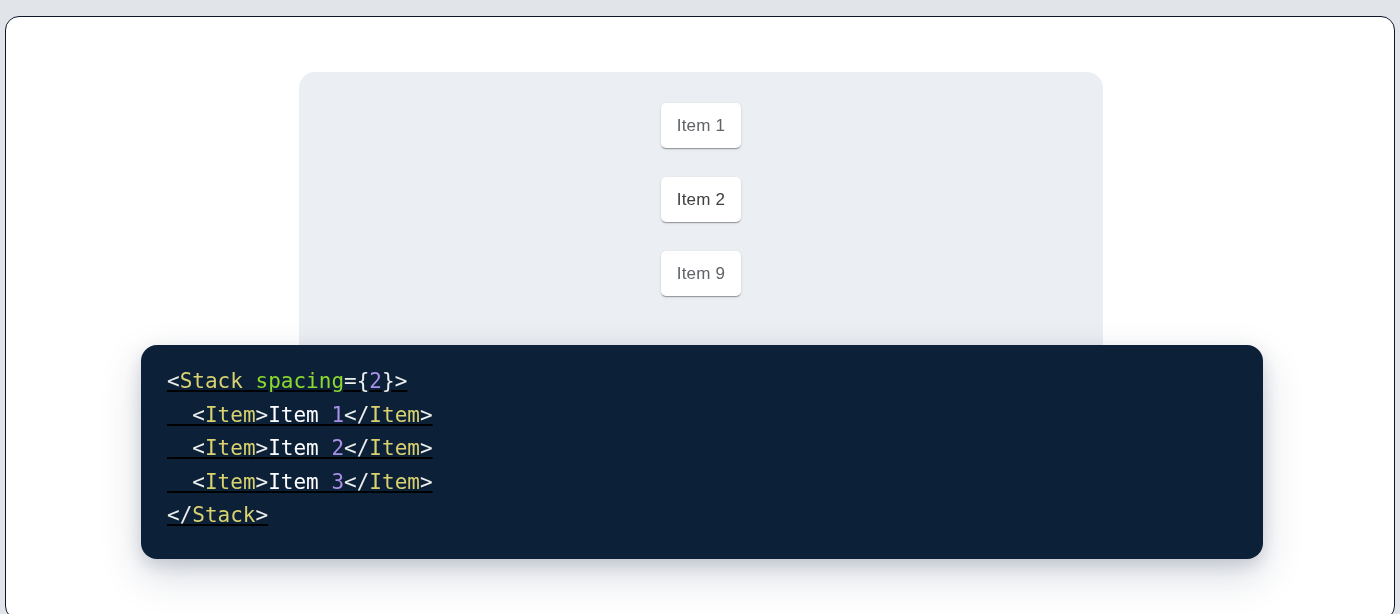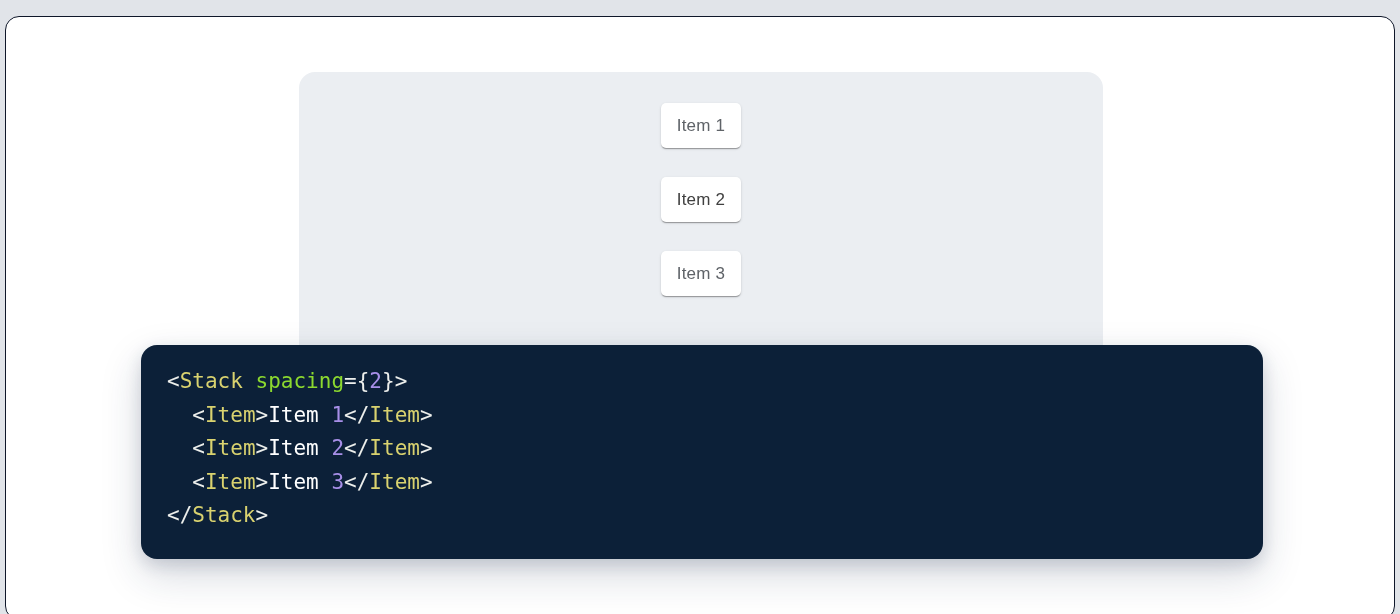--- a/index.html
+++ b/index.html
@@ -65,21 +65,21 @@
 </style>
 </head>
 <body style="background: rgb(225, 228, 233);">
 
 <div class="page-card" style="background: rgb(255, 255, 255);">
 
   <div class="demo-panel" style="background: rgb(235, 238, 242);">
     <div class="stack">
         <div class="stack-item" style="color: rgb(95, 99, 104);">Item 1</div>
         <div class="stack-item" style="color: #404040;">Item 2</div>
-        <div class="stack-item" style="color: rgb(95, 99, 104);">Item 3</div>
+        <div class="stack-item" style="color: rgb(95, 99, 104);">Item 9</div>
       </div>
   </div>
 
-  <div class="code-block" style="background: rgb(12, 32, 56);">
+  <div class="code-block" style="background: rgb(12, 32, 56); text-decoration: underline;">
     <pre><div><span style="color: rgb(237, 239, 236);">&lt;</span><span style="color: rgb(217, 210, 111);">Stack</span><span style="color: rgb(255, 255, 255);"> </span><span style="color: rgb(140, 217, 47);">spacing</span><span style="color: rgb(237, 239, 236);">={</span><span style="color: rgb(168, 143, 232);">2</span><span style="color: rgb(237, 239, 236);">}&gt;</span></div><div><span style="color: rgb(255, 255, 255);">  </span><span style="color: rgb(237, 239, 236);">&lt;</span><span style="color: rgb(217, 210, 111);">Item</span><span style="color: rgb(237, 239, 236);">&gt;</span><span style="color: rgb(255, 255, 255);">Item </span><span style="color: rgb(168, 143, 232);">1</span><span style="color: rgb(237, 239, 236);">&lt;/</span><span style="color: rgb(217, 210, 111);">Item</span><span style="color: rgb(237, 239, 236);">&gt;</span></div><div><span style="color: rgb(255, 255, 255);">  </span><span style="color: rgb(237, 239, 236);">&lt;</span><span style="color: rgb(217, 210, 111);">Item</span><span style="color: rgb(237, 239, 236);">&gt;</span><span style="color: rgb(255, 255, 255);">Item </span><span style="color: rgb(168, 143, 232);">2</span><span style="color: rgb(237, 239, 236);">&lt;/</span><span style="color: rgb(217, 210, 111);">Item</span><span style="color: rgb(237, 239, 236);">&gt;</span></div><div><span style="color: rgb(255, 255, 255);">  </span><span style="color: rgb(237, 239, 236);">&lt;</span><span style="color: rgb(217, 210, 111);">Item</span><span style="color: rgb(237, 239, 236);">&gt;</span><span style="color: rgb(255, 255, 255);">Item </span><span style="color: rgb(168, 143, 232);">3</span><span style="color: rgb(237, 239, 236);">&lt;/</span><span style="color: rgb(217, 210, 111);">Item</span><span style="color: rgb(237, 239, 236);">&gt;</span></div><div><span style="color: rgb(237, 239, 236);">&lt;/</span><span style="color: rgb(217, 210, 111);">Stack</span><span style="color: rgb(237, 239, 236);">&gt;</span></div></pre>
   </div>
 
 </div>
 
 </body></html>

